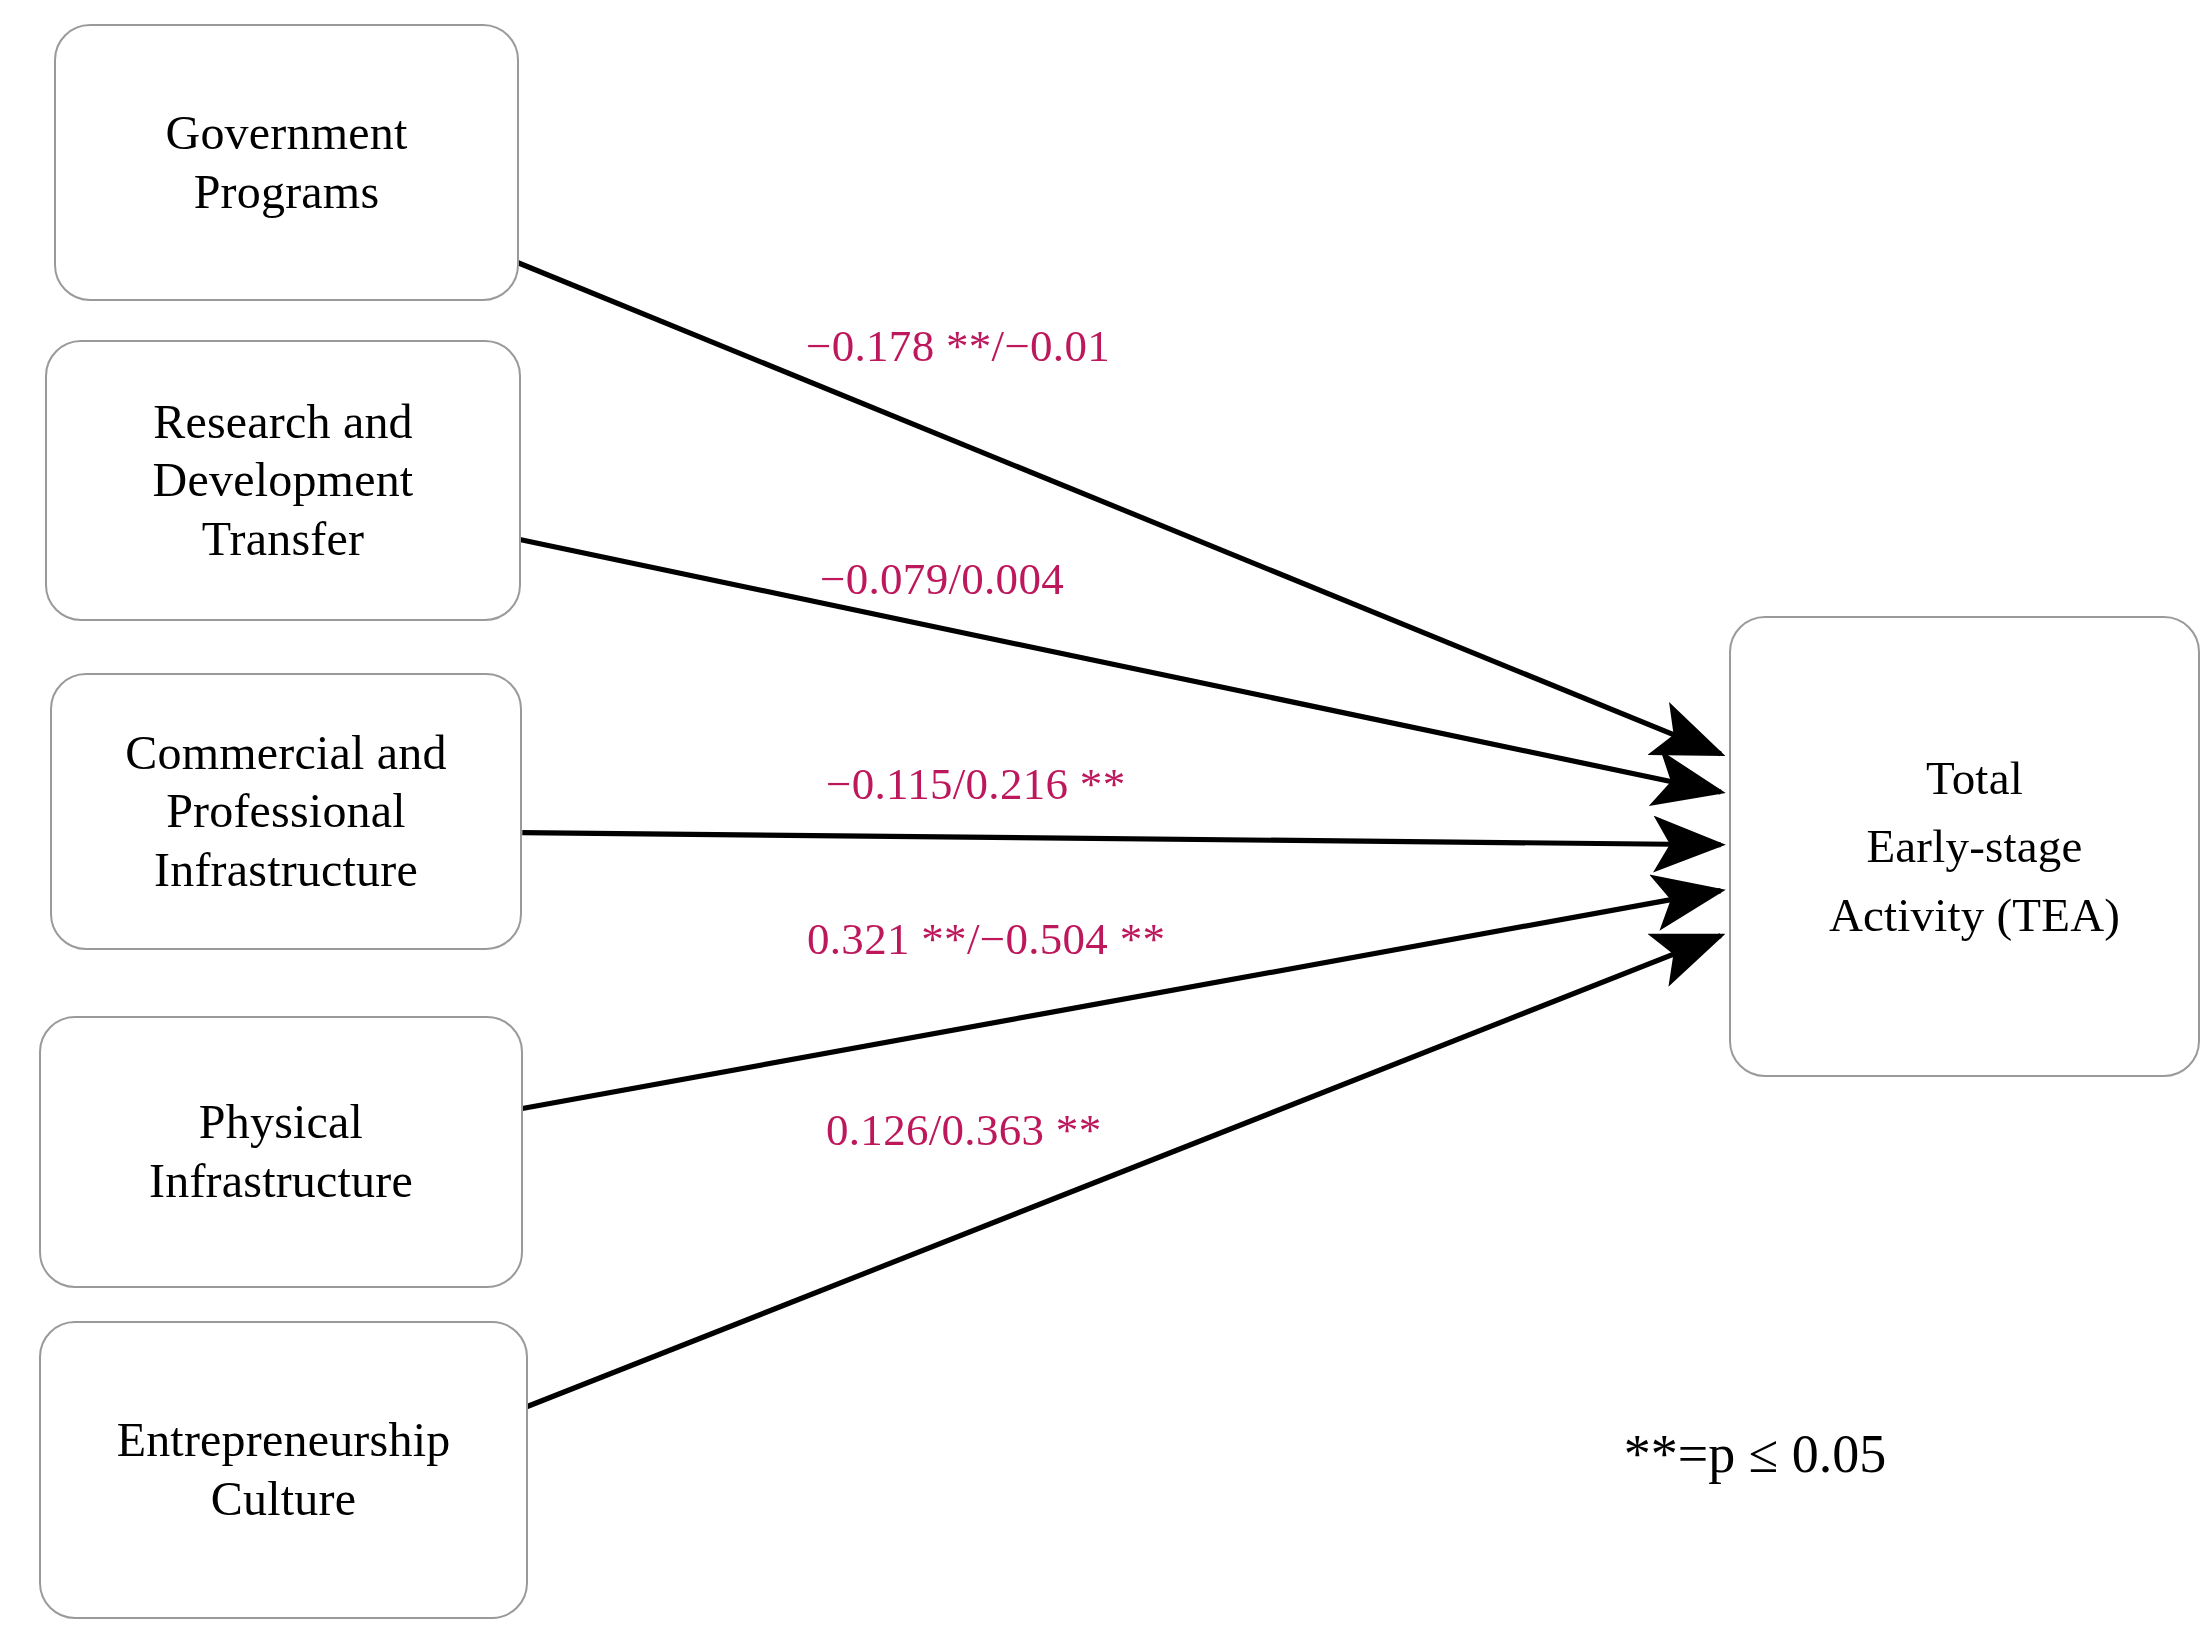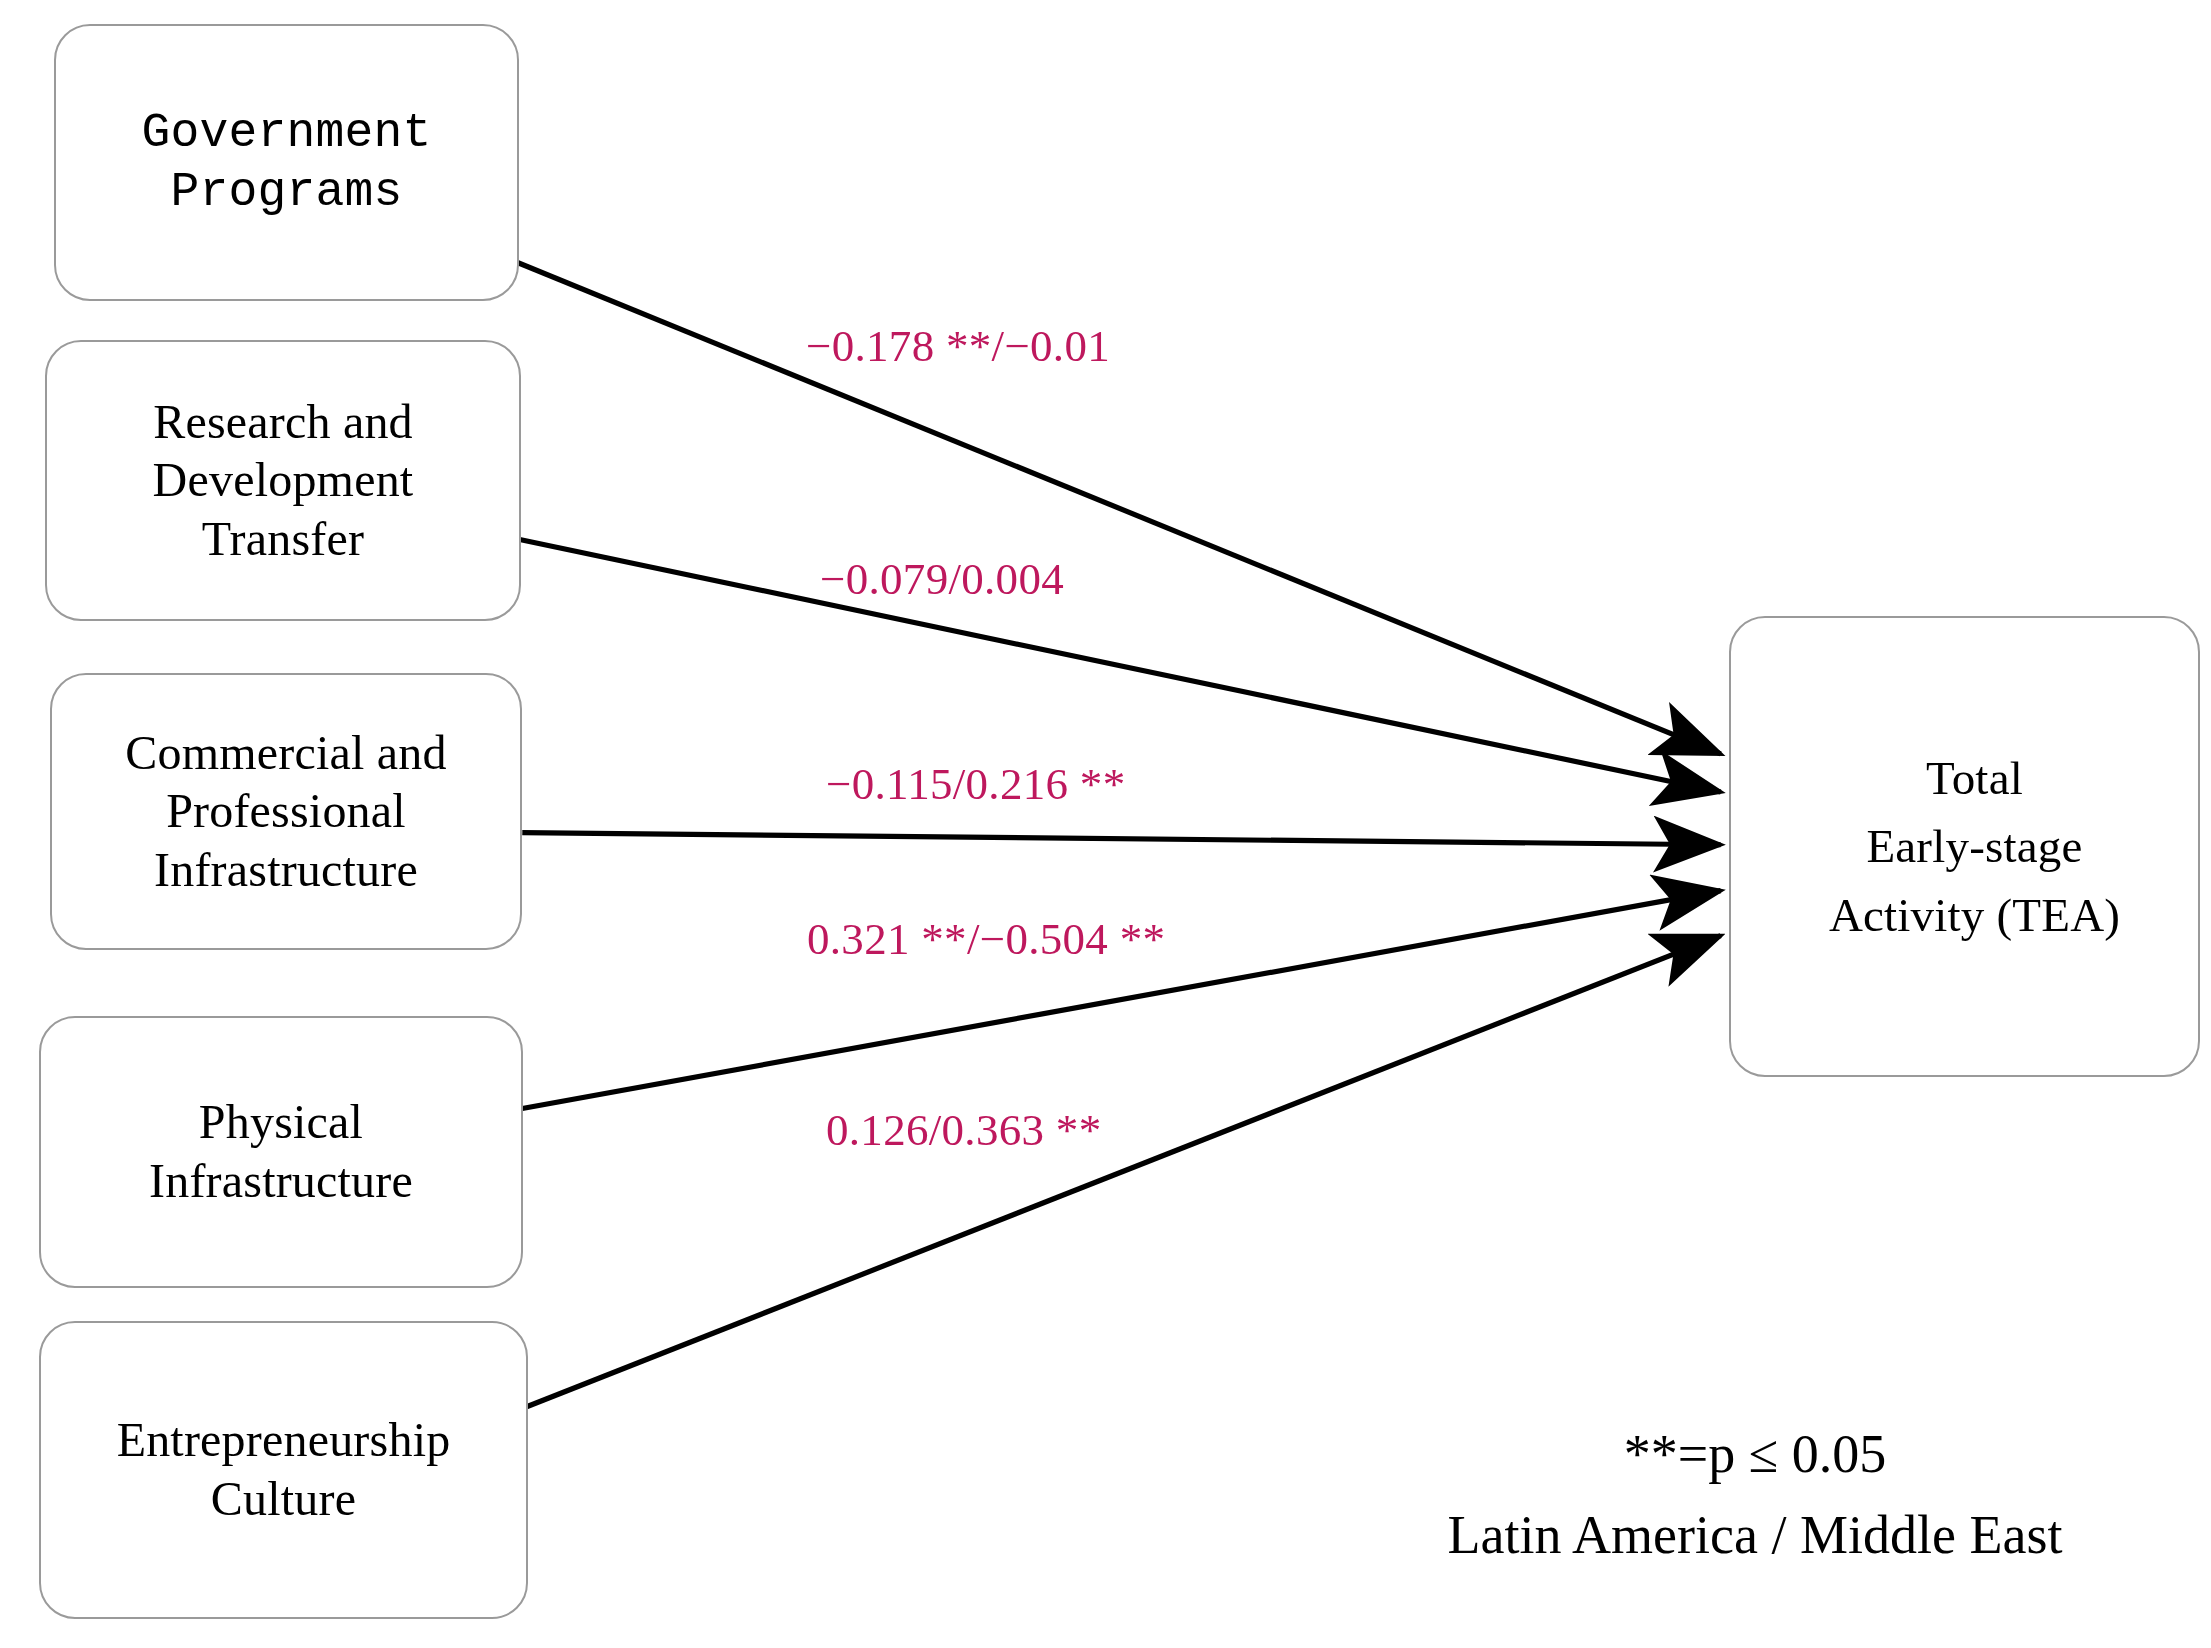--- a/index.html
+++ b/index.html
@@ -85,21 +85,21 @@
 
     <line x1="601" y1="624" x2="1990" y2="916" stroke="#000000" stroke-width="6" marker-end="url(#arrowhead)"></line>
 
     <line x1="604" y1="963" x2="1990" y2="977" stroke="#000000" stroke-width="6" marker-end="url(#arrowhead)"></line>
 
     <line x1="604" y1="1282" x2="1990" y2="1030" stroke="#000000" stroke-width="6" marker-end="url(#arrowhead)"></line>
 
     <line x1="609" y1="1627" x2="1990" y2="1082" stroke="#000000" stroke-width="6" marker-end="url(#arrowhead)"></line>
   </svg>
 
-  <div class="node-box" style="left:54px; top:24px; width:465px; height:277px;font-family:Liberation Mono, monospace;">
+  <div class="node-box" style="left:54px; top:24px; width:465px; height:277px;">
     <div class="node-label">Government
 Programs</div>
   </div>
 
   <div class="node-box" style="left:45px; top:340px; width:476px; height:281px;">
     <div class="node-label">Research and
 Development
 Transfer</div>
   </div>
 
@@ -130,17 +130,16 @@
   <div class="edge-label" style="left:820px; top:553px;">−0.079/0.004</div>
 
   <div class="edge-label" style="left:826px; top:758px;">−0.115/0.216 **</div>
 
   <div class="edge-label" style="left:807px; top:913px;">0.321 **/−0.504 **</div>
 
   <div class="edge-label" style="left:826px; top:1104px;">0.126/0.363 **</div>
 
   <div class="legend" style="left:1409px; top:1414px; width:692px;">
     <div class="legend-line">**=p ≤ 0.05</div>
-    <div class="legend-line">Latin America / Middle East</div>
   </div>
 
 </div>
 
 
 </body></html>

